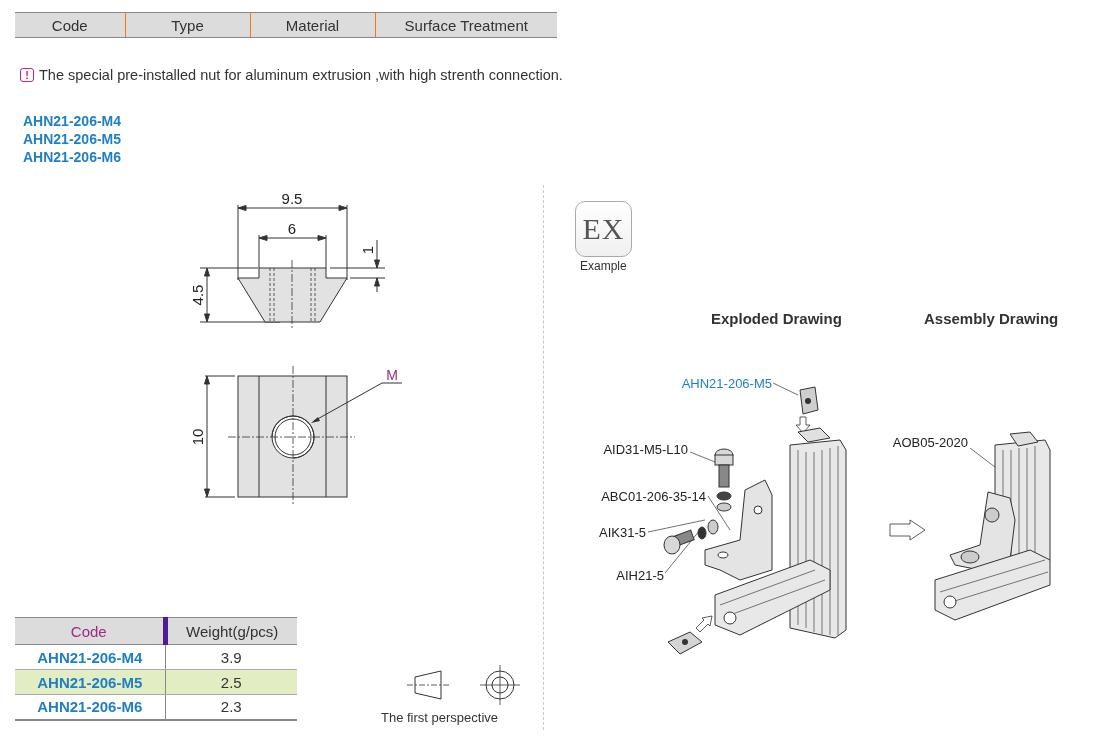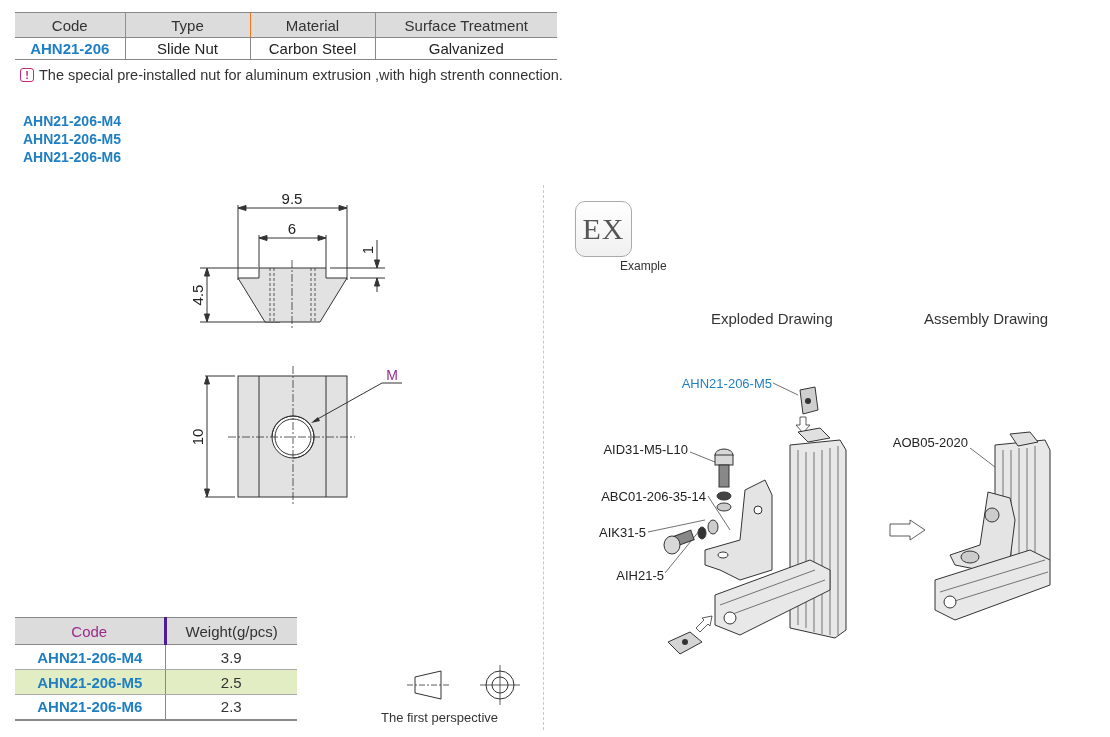--- a/index.html
+++ b/index.html
@@ -23,51 +23,45 @@
                font-size: 11px; font-weight: bold; display: inline-flex; align-items: center; justify-content: center; line-height: 1; }
 
   .variants { left: 23px; top: 112px; font-size: 14px; font-weight: bold; color: #1f7fc4; line-height: 18px; }
 
   .divider { left: 543px; top: 185px; width: 0; height: 545px; border-left: 1.5px dashed #c8c8c8; }
 
   
   table.weight { position: absolute; left: 15px; top: 617px; border-collapse: collapse; font-size: 15px; }
   table.weight th { background: #dcdcdc; font-weight: normal; height: 27px; border-top: 1.5px solid #888; border-bottom: 1px solid #888; }
   table.weight th:first-child { width: 150px; color: #9a2a8a; }
-  table.weight th:last-child { width: 132px; border-left: 3px solid #4c1d95; color: #333; }
+  table.weight th:last-child { width: 132px; border-left: 5px solid #4c1d95; color: #333; }
   table.weight td { height: 25px; text-align: center; border-bottom: 1px solid #aaa; }
   table.weight td:last-child { border-left: 1px solid #888; color: #333; }
   table.weight tr.hl td { background: #e2edc4; }
   table.weight tr:last-child td { border-bottom: 2px solid #888; }
 
   .persp-label { left: 381px; top: 710px; font-size: 13px; color: #333; }
 
   .ex-box { left: 575px; top: 201px; width: 57px; height: 56px; border: 1.5px solid #aaa; border-radius: 10px;
             background: linear-gradient(#ffffff, #f0f0f0); display: flex; align-items: center; justify-content: center;
             font-family: "Liberation Serif", serif; font-size: 30px; color: #555; letter-spacing: 1px; }
-  .ex-label { left: 580px; top: 259px; font-size: 12px; color: #333; margin-left: 40px; }
-
-  .h-title { font-size: 15px; font-weight: normal; color: #333; top: 310px; }
+  .ex-label { left: 580px; top: 259px; font-size: 12px; color: #333; }
+
+  .h-title { font-size: 15px; font-weight: bold; color: #333; top: 310px; }
 </style>
 </head>
 <body>
 
 <table class="spec">
   <tbody>
       <tr>
     <th class="col-code" style="width:110px">Code</th>
     <th style="width:125px">Type</th>
     <th style="width:125px">Material</th>
     <th style="width:182px">Surface Treatment</th>
-  </tr>
-  <tr>
-    <td class="code-blue">AHN21-206</td>
-    <td>Slide Nut</td>
-    <td>Carbon Steel</td>
-    <td>Galvanized</td>
   </tr>
 </tbody>
   </table>
 
 <div class="abs note">
   <span class="note-icon">!</span>
   <span>The special pre-installed nut for aluminum extrusion ,with high strenth connection.</span>
 </div>
 
 <div class="abs variants">

